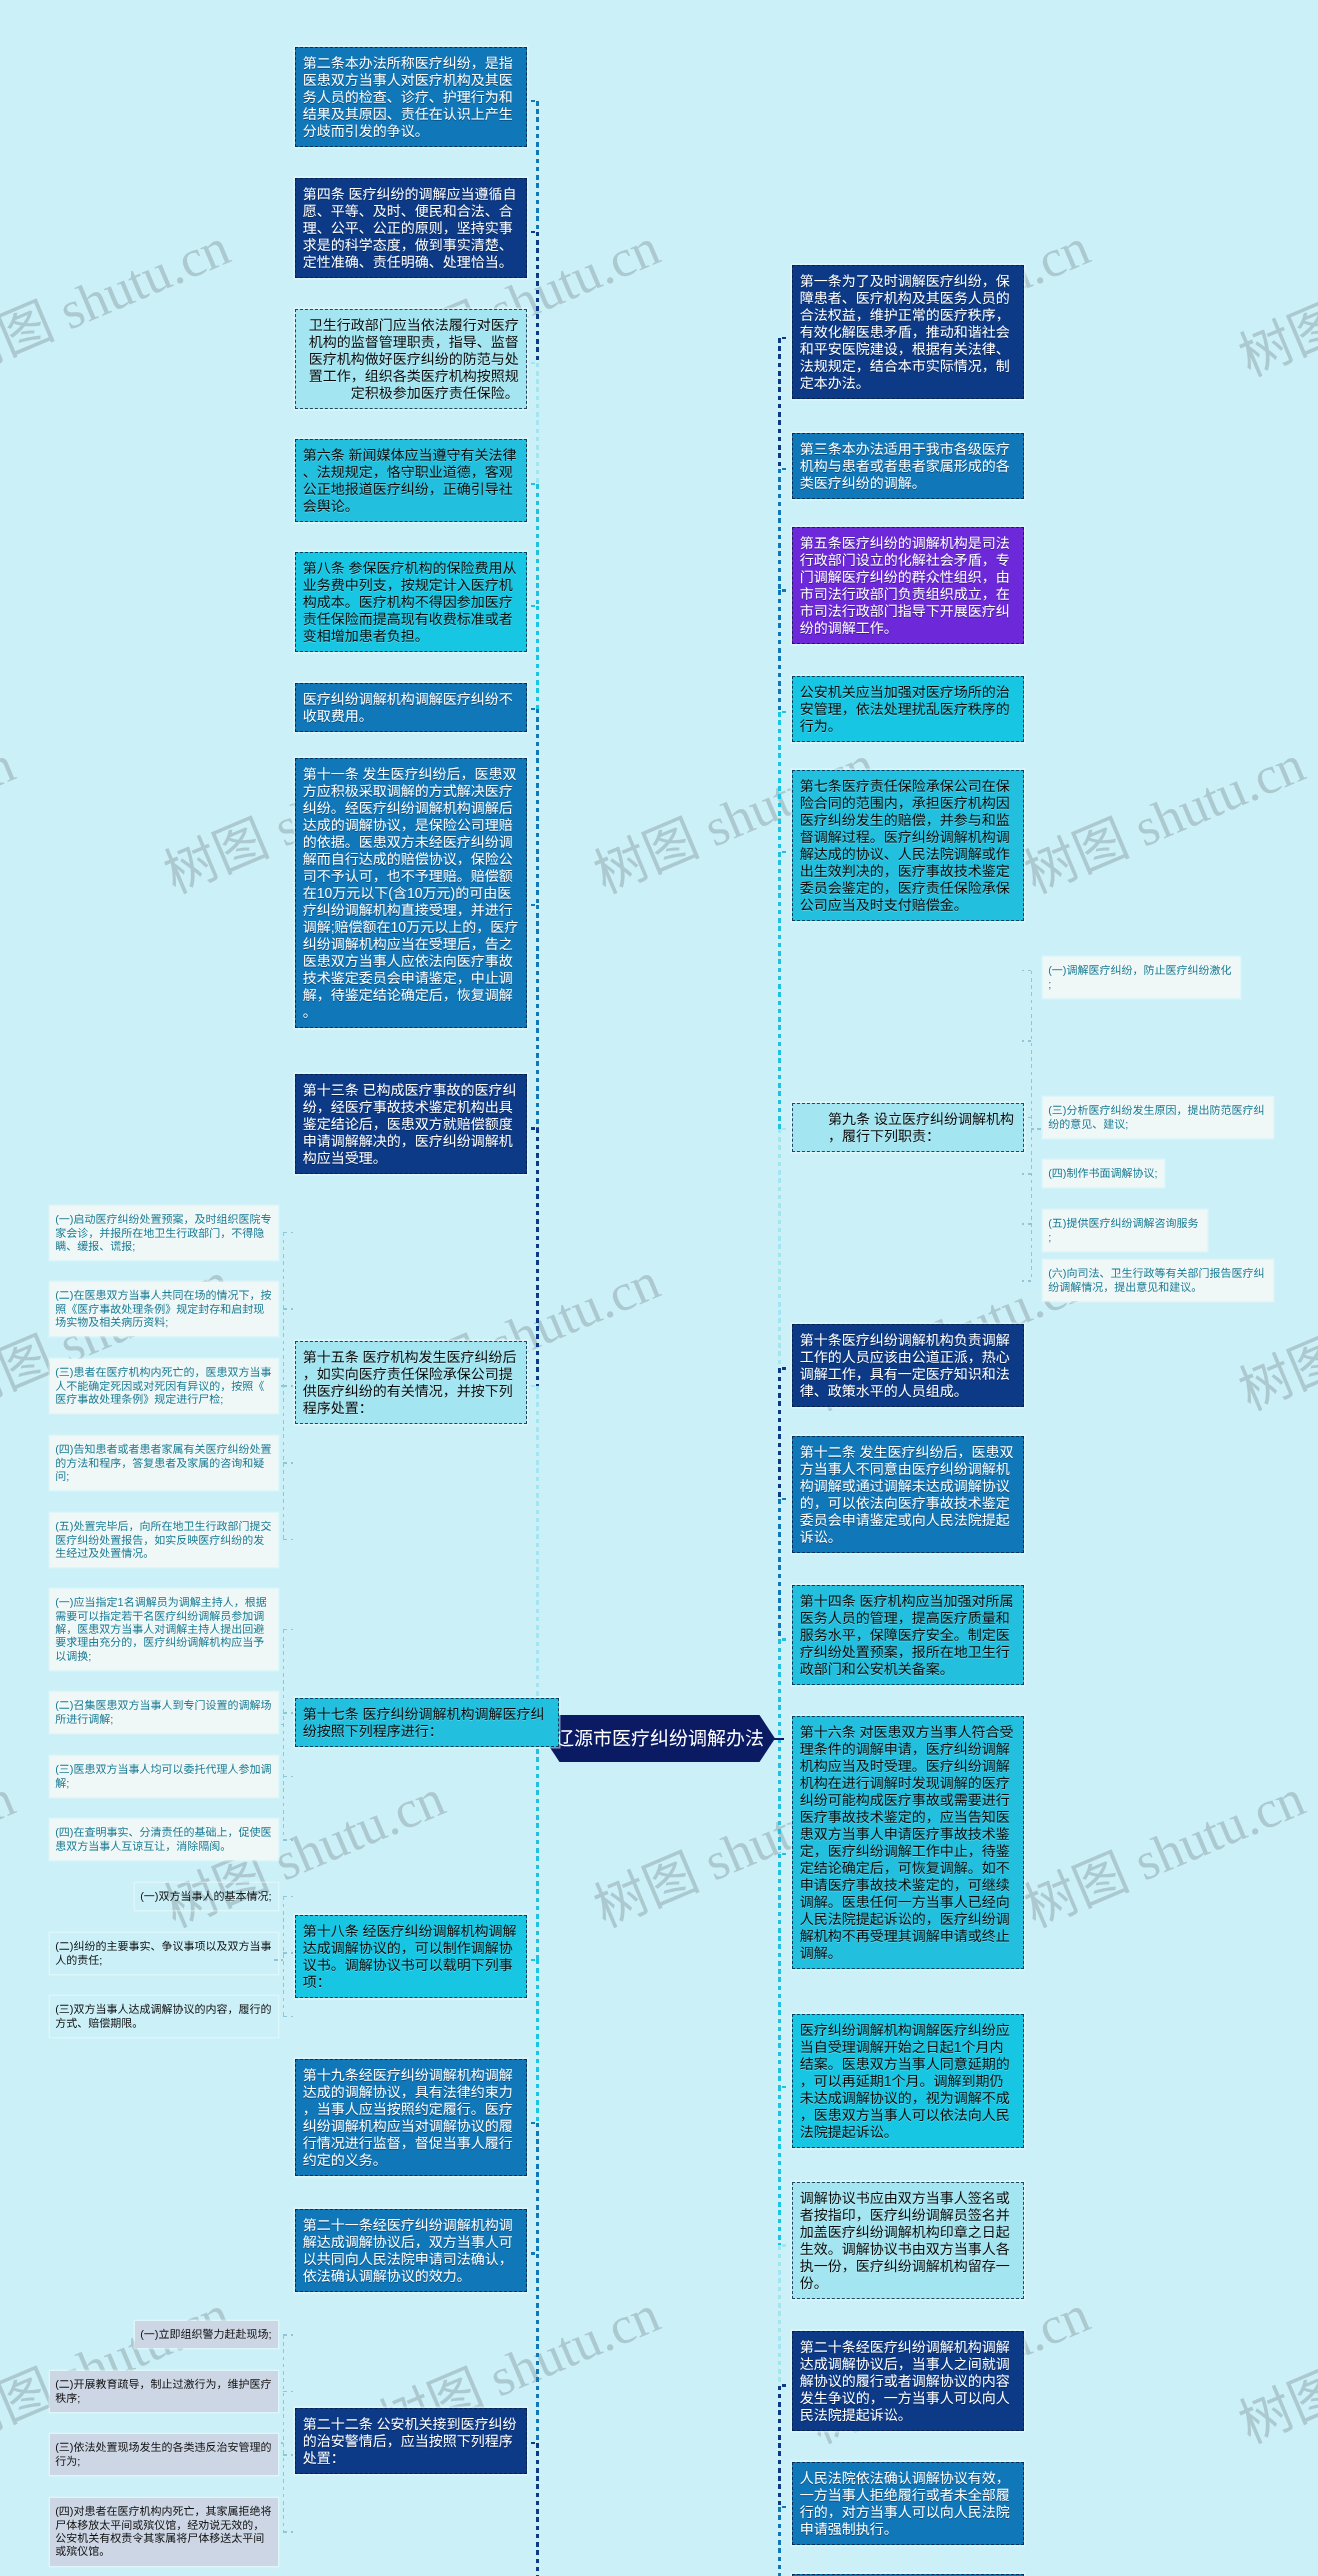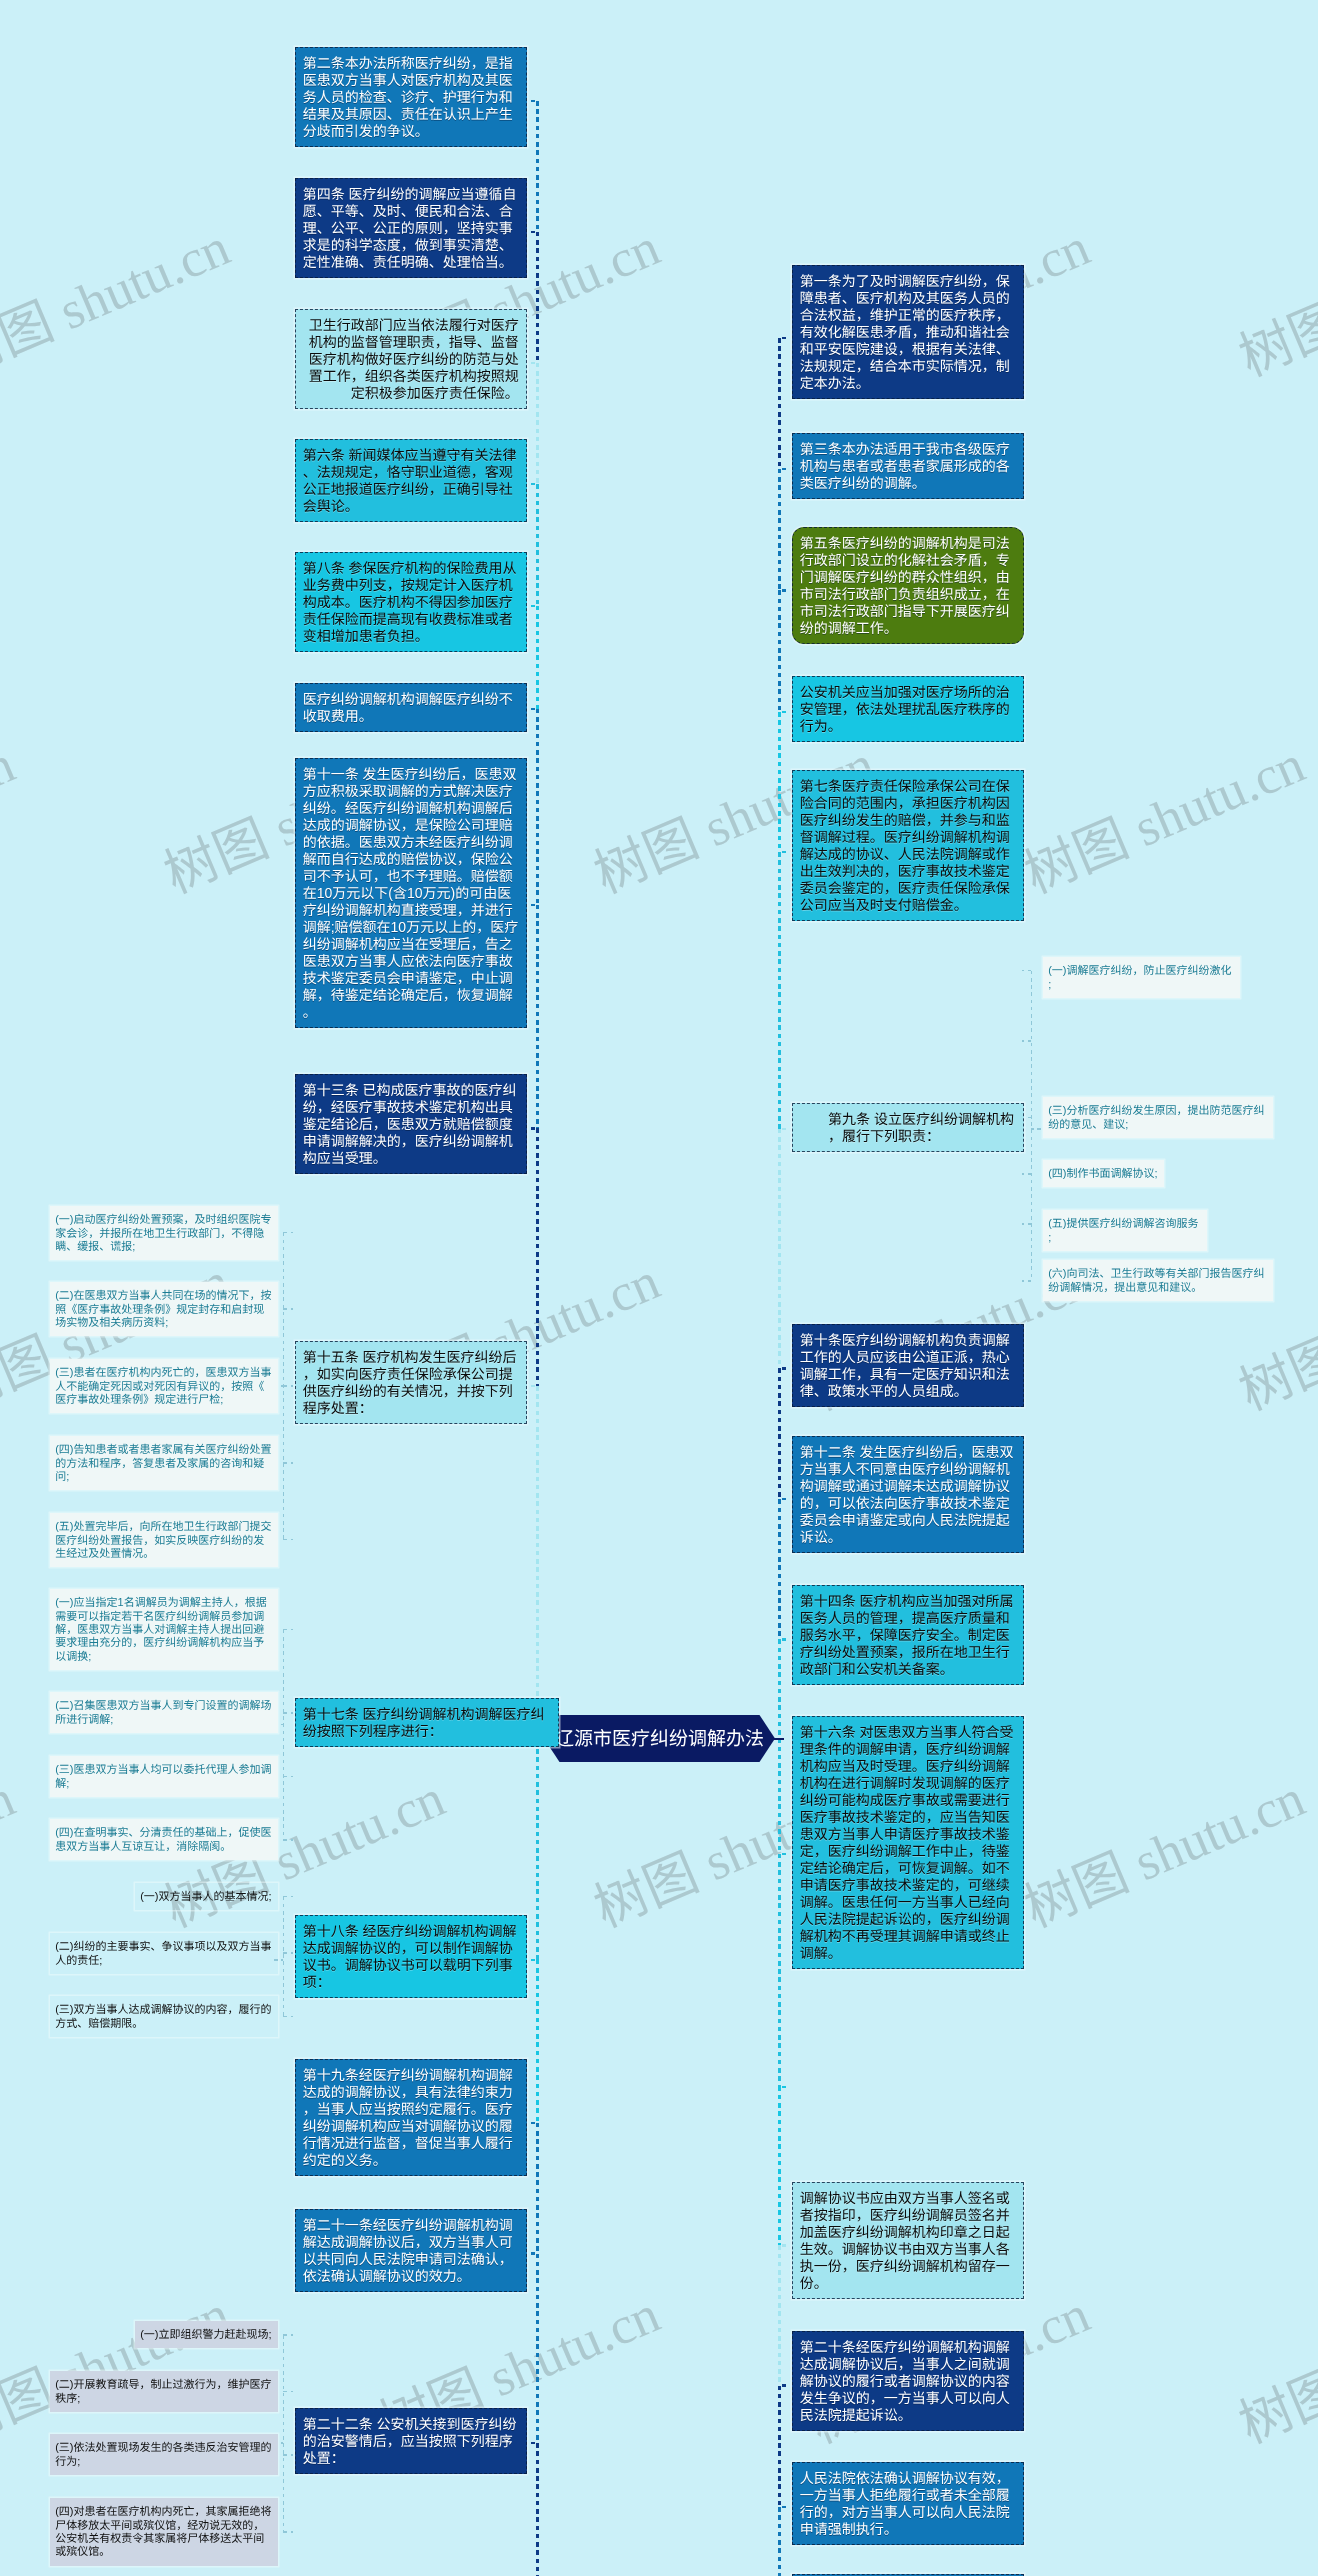--- a/index.html
+++ b/index.html
@@ -198,31 +198,32 @@
     <div class="node lvl2" style="background: transparent; color: rgb(16, 16, 16); border-color: transparent; width: 228px; left: 50px; top: 1996px;">(三)双方当事人达成调解协议的内容，履行的方式、赔偿期限。</div>
     <div class="node lvl1 t-dark" style="background: rgb(16, 119, 184); width: 232px; left: 295px; top: 2059px;">第十九条经医疗纠纷调解机构调解达成的调解协议，具有法律约束力，当事人应当按照约定履行。医疗纠纷调解机构应当对调解协议的履行情况进行监督，督促当事人履行约定的义务。</div>
     <div class="node lvl1 t-dark" style="background: rgb(16, 119, 184); width: 232px; left: 295px; top: 2209px;">第二十一条经医疗纠纷调解机构调解达成调解协议后，双方当事人可以共同向人民法院申请司法确认，依法确认调解协议的效力。</div>
     <div class="node lvl1 t-dark" style="background: rgb(13, 58, 134); width: 232px; left: 295px; top: 2408px;">第二十二条 公安机关接到医疗纠纷的治安警情后，应当按照下列程序处置：</div>
     <div class="node lvl2" style="background: rgb(205, 214, 228); color: rgb(16, 16, 16); width: 143px; left: 135px; top: 2321px;">(一)立即组织警力赶赴现场;</div>
     <div class="node lvl2" style="background: rgb(205, 214, 228); color: rgb(16, 16, 16); width: 228px; left: 50px; top: 2371px;">(二)开展教育疏导，制止过激行为，维护医疗秩序;</div>
     <div class="node lvl2" style="background: rgb(205, 214, 228); color: rgb(16, 16, 16); width: 228px; left: 50px; top: 2434px;">(三)依法处置现场发生的各类违反治安管理的行为;</div>
     <div class="node lvl2" style="background: rgb(205, 214, 228); color: rgb(16, 16, 16); width: 228px; left: 50px; top: 2498px;">(四)对患者在医疗机构内死亡，其家属拒绝将尸体移放太平间或殡仪馆，经劝说无效的，公安机关有权责令其家属将尸体移送太平间或殡仪馆。</div>
     <div class="node lvl1 t-dark" style="background: rgb(13, 58, 134); width: 232px; left: 792px; top: 265px;">第一条为了及时调解医疗纠纷，保障患者、医疗机构及其医务人员的合法权益，维护正常的医疗秩序，有效化解医患矛盾，推动和谐社会和平安医院建设，根据有关法律、法规规定，结合本市实际情况，制定本办法。</div>
     <div class="node lvl1 t-dark" style="background: rgb(16, 119, 184); width: 232px; left: 792px; top: 433px;">第三条本办法适用于我市各级医疗机构与患者或者患者家属形成的各类医疗纠纷的调解。</div>
-    <div class="node lvl1 t-dark" style="background: #4d7c0f; width: 232px; left: 792px; top: 527px; border-radius: 12px;">第五条医疗纠纷的调解机构是司法行政部门设立的化解社会矛盾，专门调解医疗纠纷的群众性组织，由市司法行政部门负责组织成立，在市司法行政部门指导下开展医疗纠纷的调解工作。</div>
+    <div class="node lvl1 t-dark" style="background: #6d28d9; width: 232px; left: 792px; top: 527px;">第五条医疗纠纷的调解机构是司法行政部门设立的化解社会矛盾，专门调解医疗纠纷的群众性组织，由市司法行政部门负责组织成立，在市司法行政部门指导下开展医疗纠纷的调解工作。</div>
     <div class="node lvl1 t-lite" style="background: rgb(23, 198, 227); width: 232px; left: 792px; top: 676px;">公安机关应当加强对医疗场所的治安管理，依法处理扰乱医疗秩序的行为。</div>
     <div class="node lvl1 t-lite" style="background: rgb(34, 191, 222); width: 232px; left: 792px; top: 770px;">第七条医疗责任保险承保公司在保险合同的范围内，承担医疗机构因医疗纠纷发生的赔偿，并参与和监督调解过程。医疗纠纷调解机构调解达成的协议、人民法院调解或作出生效判决的，医疗事故技术鉴定委员会鉴定的，医疗责任保险承保公司应当及时支付赔偿金。</div>
     <div class="node lvl1 t-lite" style="background: rgb(163, 229, 240); width: 232px; left: 792px; top: 1103px; padding-left: 35px;">第九条 设立医疗纠纷调解机构，履行下列职责：</div>
     <div class="node lvl2" style="background: rgb(239, 247, 247); color: rgb(27, 124, 148); width: 197px; left: 1043px; top: 957px;">(一)调解医疗纠纷，防止医疗纠纷激化;</div>
     <div class="node lvl2" style="background: rgb(239, 247, 247); color: rgb(27, 124, 148); width: 230px; left: 1043px; top: 1097px;">(三)分析医疗纠纷发生原因，提出防范医疗纠纷的意见、建议;</div>
     <div class="node lvl2" style="background: rgb(239, 247, 247); color: rgb(27, 124, 148); width: 121px; left: 1043px; top: 1160px;">(四)制作书面调解协议;</div>
     <div class="node lvl2" style="background: rgb(239, 247, 247); color: rgb(27, 124, 148); width: 164px; left: 1043px; top: 1210px;">(五)提供医疗纠纷调解咨询服务;</div>
     <div class="node lvl2" style="background: rgb(239, 247, 247); color: rgb(27, 124, 148); width: 230px; left: 1043px; top: 1260px;">(六)向司法、卫生行政等有关部门报告医疗纠纷调解情况，提出意见和建议。</div>
     <div class="node lvl1 t-dark" style="background: rgb(13, 58, 134); width: 232px; left: 792px; top: 1324px;">第十条医疗纠纷调解机构负责调解工作的人员应该由公道正派，热心调解工作，具有一定医疗知识和法律、政策水平的人员组成。</div>
     <div class="node lvl1 t-dark" style="background: rgb(16, 119, 184); width: 232px; left: 792px; top: 1436px;">第十二条 发生医疗纠纷后，医患双方当事人不同意由医疗纠纷调解机构调解或通过调解未达成调解协议的，可以依法向医疗事故技术鉴定委员会申请鉴定或向人民法院提起诉讼。</div>
     <div class="node lvl1 t-lite" style="background: rgb(34, 191, 222); width: 232px; left: 792px; top: 1585px;">第十四条 医疗机构应当加强对所属医务人员的管理，提高医疗质量和服务水平，保障医疗安全。制定医疗纠纷处置预案，报所在地卫生行政部门和公安机关备案。</div>
     <div class="node lvl1 t-lite" style="background: rgb(34, 191, 222); width: 232px; left: 792px; top: 1716px;">第十六条 对医患双方当事人符合受理条件的调解申请，医疗纠纷调解机构应当及时受理。医疗纠纷调解机构在进行调解时发现调解的医疗纠纷可能构成医疗事故或需要进行医疗事故技术鉴定的，应当告知医患双方当事人申请医疗事故技术鉴定，医疗纠纷调解工作中止，待鉴定结论确定后，可恢复调解。如不申请医疗事故技术鉴定的，可继续调解。医患任何一方当事人已经向人民法院提起诉讼的，医疗纠纷调解机构不再受理其调解申请或终止调解。</div>
+    <div class="node lvl1 t-lite" style="background: rgb(23, 198, 227); width: 232px; left: 792px; top: 2014px;">医疗纠纷调解机构调解医疗纠纷应当自受理调解开始之日起1个月内结案。医患双方当事人同意延期的，可以再延期1个月。调解到期仍未达成调解协议的，视为调解不成，医患双方当事人可以依法向人民法院提起诉讼。</div>
     <div class="node lvl1 t-lite" style="background: rgb(163, 229, 240); width: 232px; left: 792px; top: 2182px;">调解协议书应由双方当事人签名或者按指印，医疗纠纷调解员签名并加盖医疗纠纷调解机构印章之日起生效。调解协议书由双方当事人各执一份，医疗纠纷调解机构留存一份。</div>
     <div class="node lvl1 t-dark" style="background: rgb(13, 58, 134); width: 232px; left: 792px; top: 2331px;">第二十条经医疗纠纷调解机构调解达成调解协议后，当事人之间就调解协议的履行或者调解协议的内容发生争议的，一方当事人可以向人民法院提起诉讼。</div>
     <div class="node lvl1 t-dark" style="background: rgb(16, 119, 184); width: 232px; left: 792px; top: 2462px;">人民法院依法确认调解协议有效，一方当事人拒绝履行或者未全部履行的，对方当事人可以向人民法院申请强制执行。</div>
     <div class="node lvl1 t-dark" style="background: rgb(16, 119, 184); width: 232px; left: 792px; top: 2574px;">第二十三条发生医疗纠纷后，患者或患者家属有权复印或者复制其门诊病历、住院志、体温单、医嘱单、化验单(检验报告)、医学影像检查资料、特殊检查同意书、手术同意书、手术及麻醉记录单、病理资料、护理记录以及国务院卫生行政部门规定的其他病历资料。</div>
   </div>
 
 
 </body></html>

